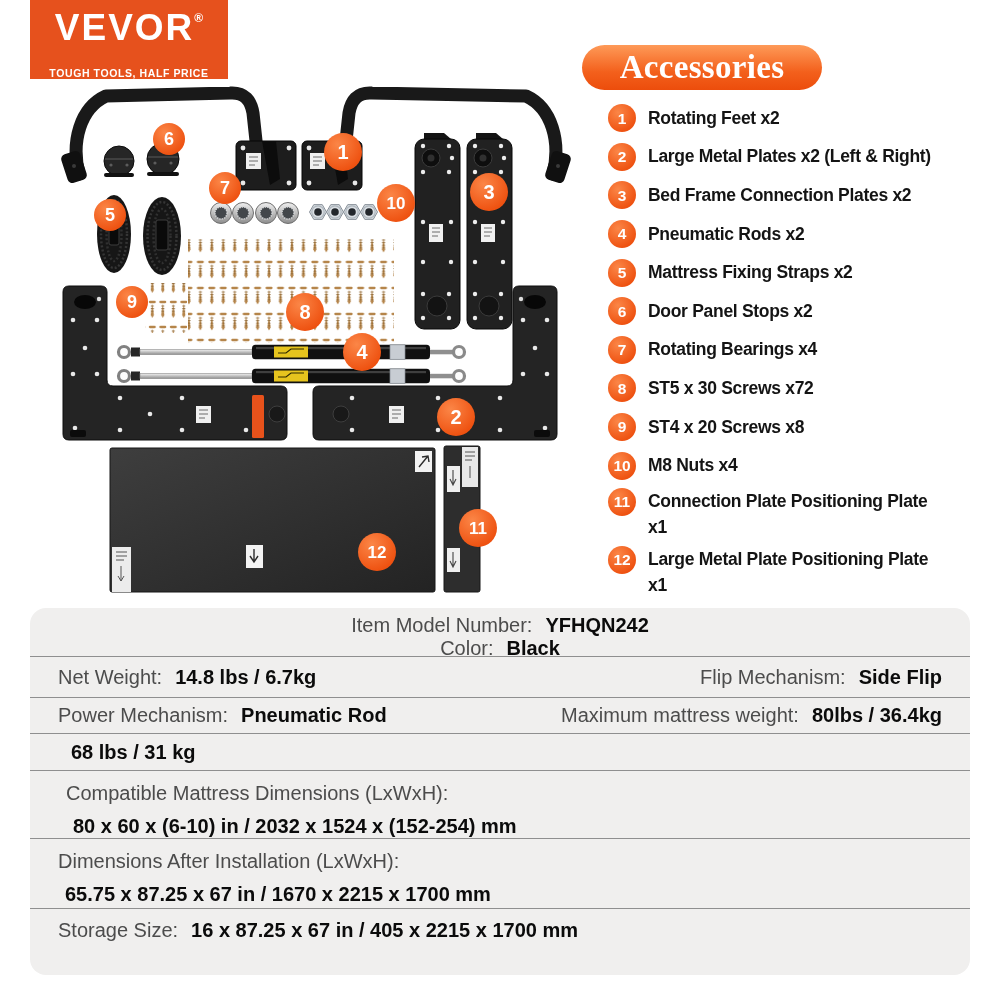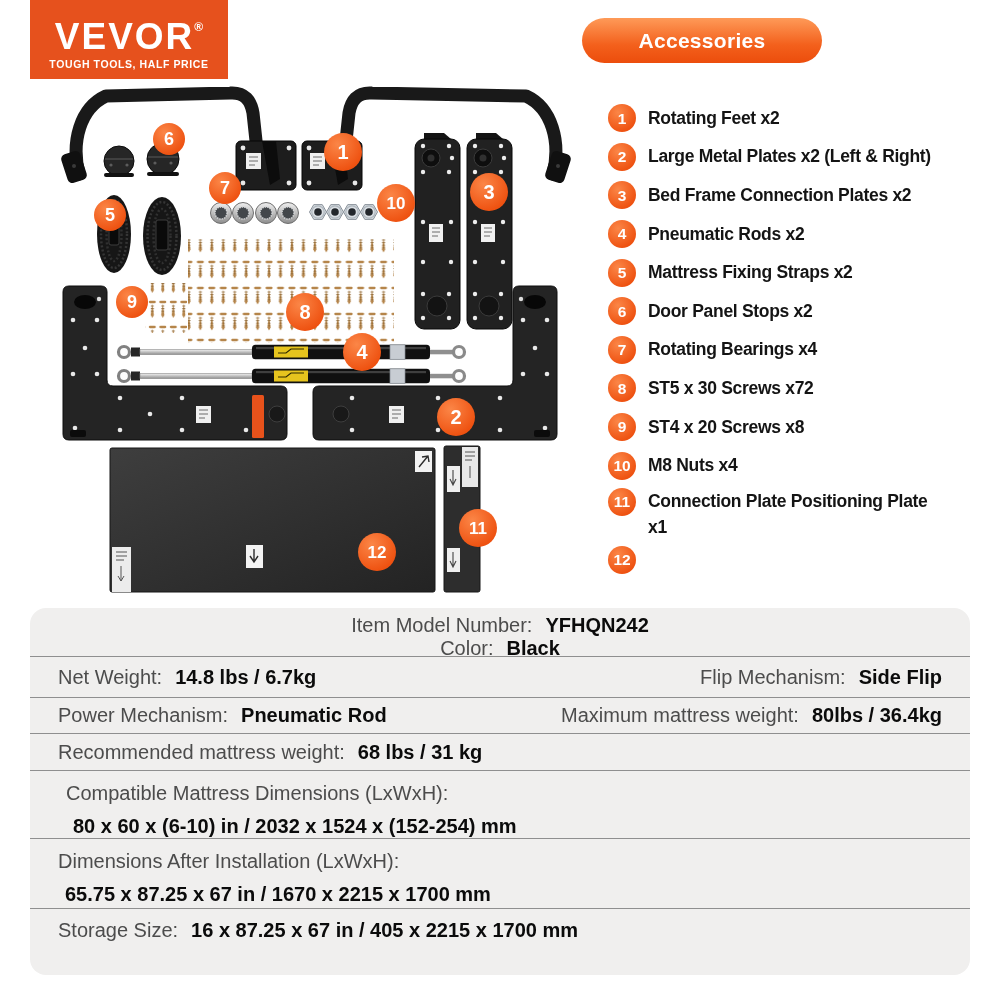--- a/index.html
+++ b/index.html
@@ -1,38 +1,38 @@
 <!DOCTYPE html>
 <html><head>
 <meta charset="utf-8">
 <style>
   html,body{margin:0;padding:0;background:#ffffff;}
   .page{position:relative;width:1000px;height:1000px;background:#fff;overflow:hidden;
         font-family:"Liberation Sans","DejaVu Sans",sans-serif;}
 
   
   .logo{position:absolute;left:30px;top:0;width:198px;height:79px;background:#e6511d;
-        display:flex;flex-direction:column;align-items:center;justify-content:center;}
+        display:flex;flex-direction:column;align-items:center;justify-content:space-between;}
   .logo-brand{color:#fff;font-weight:bold;font-size:37px;letter-spacing:2px;line-height:36px;}
   .logo-brand sup{font-size:12px;letter-spacing:0;vertical-align:18px;}
   .logo-tag{color:#fff;font-weight:bold;font-size:10.5px;letter-spacing:.6px;margin-top:3px;}
 
   
   .diagram{position:absolute;left:30px;top:85px;width:550px;height:512px;}
   .pbadge{position:absolute;transform:translate(-50%,-50%);border-radius:50%;
           background:radial-gradient(circle at 36% 30%,#fb8647,#ee5110 75%);
           color:#fff;font-weight:bold;display:flex;align-items:center;justify-content:center;
           z-index:5;line-height:1;}
 
   
   .acc{position:absolute;left:608px;top:99px;width:378px;}
-  .acc-pill{position:absolute;left:582px;top:18px;width:240px;height:45px;border-radius:23px;
+  .acc-pill{position:absolute;left:582px;top:45px;width:240px;height:45px;border-radius:23px;
             background:linear-gradient(180deg,#fe9a58 0%,#f3601c 60%,#ec4d0c 100%);
-            color:#fff;font-weight:bold;font-size:21px;display:flex;align-items:center;justify-content:center;
-            letter-spacing:.3px;}
+            color:#fff;font-weight:bold;font-size:33px;display:flex;align-items:center;justify-content:center;
+            letter-spacing:.3px;font-family:Liberation Serif, serif;}
   .acc-item{display:flex;align-items:center;height:38.6px;}
   .acc-item.two{height:55px;align-items:flex-start;padding-top:3px;}
   .acc-num{flex:0 0 28px;width:28px;height:28px;border-radius:50%;
            background:radial-gradient(circle at 36% 30%,#fb8647,#ee5110 75%);
            color:#fff;font-weight:bold;font-size:15.5px;display:flex;align-items:center;justify-content:center;
            margin-right:12px;line-height:1;}
   .acc-label{font-size:17.5px;font-weight:bold;color:#141414;white-space:nowrap;letter-spacing:-.3px;}
   .acc-item.two .acc-label{white-space:normal;width:300px;line-height:26px;}
 
   
@@ -362,20 +362,21 @@
     <div class="acc-item">
       <span class="acc-num">10</span>
       <span class="acc-label">M8 Nuts x4</span>
     </div>
     <div class="acc-item two">
       <span class="acc-num">11</span>
       <span class="acc-label">Connection Plate Positioning Plate x1</span>
     </div>
     <div class="acc-item two">
       <span class="acc-num">12</span>
+      <span class="acc-label">Large Metal Plate Positioning Plate x1</span>
     </div>
   </div>
 
   <div class="spec">
     <div class="srow h0">
       <div class="cell">
         <span class="lab">Item Model Number:</span>
         <span class="val">YFHQN242</span>
       </div>
       <div class="cell">
@@ -398,21 +399,20 @@
         <span class="lab">Power Mechanism:</span>
         <span class="val">Pneumatic Rod</span>
       </div>
       <div class="cell">
         <span class="lab">Maximum mattress weight:</span>
         <span class="val">80lbs / 36.4kg</span>
       </div>
     </div>
     <div class="srow h3">
       <div class="cell">
-        <span class="lab">Recommended mattress weight:</span>
         <span class="val">68 lbs / 31 kg</span>
       </div>
     </div>
     <div class="srow tall h4">
       <div class="lab">Compatible Mattress Dimensions (LxWxH):</div>
       <div class="val">80 x 60 x (6-10) in / 2032 x 1524 x (152-254) mm</div>
     </div>
     <div class="srow tall h5">
       <div class="lab">Dimensions After Installation (LxWxH):</div>
       <div class="val">65.75 x 87.25 x 67 in / 1670 x 2215 x 1700 mm</div>

